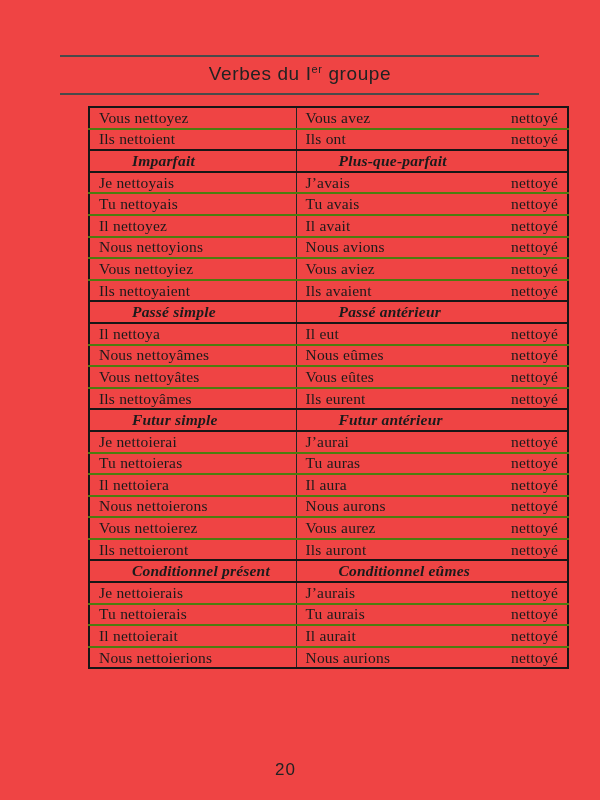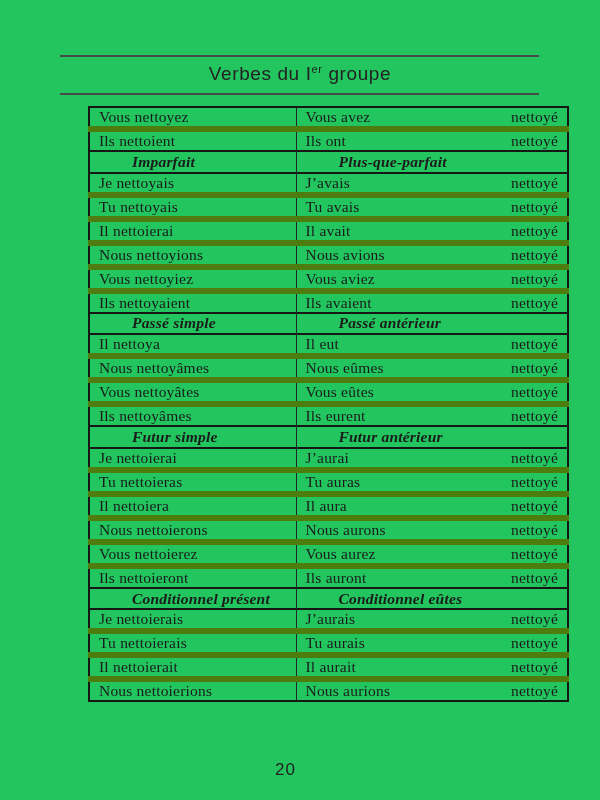--- a/index.html
+++ b/index.html
@@ -3,21 +3,21 @@
 <meta charset="utf-8">
 <style>
   * { margin: 0; padding: 0; box-sizing: border-box; }
   html, body { width: 600px; height: 800px; }
   body { font-family: "Liberation Serif", serif; }
 
   .page {
     position: relative;
     width: 600px;
     height: 800px;
-    background: #22c55e;
+    background: #ef4444;
     color: #1a1a1a;
     overflow: hidden;
   }
 
   .rule {
     position: absolute;
     left: 60px;
     width: 479px;
     height: 2px;
     background: #4a4a4a;
@@ -80,21 +80,21 @@
 
   tr.header-row {
     border-top: 2.5px solid #161616;
     border-bottom: 2.5px solid #161616;
   }
   tr.header-row td {
     font-weight: bold;
     font-style: italic;
     padding-left: 42px;
   }
-  tr.conj-row + tr.conj-row { border-top: 6px solid #4d7c0f; padding-left: 36px; }
+  tr.conj-row + tr.conj-row { border-top: 2px solid #4d7c0f; padding-left: 36px; }
 
   .page-number {
     position: absolute;
     top: 760px;
     left: 0;
     width: 571px;
     text-align: center;
     font-family: "Liberation Sans", sans-serif;
     font-size: 17px;
     letter-spacing: 1px;
@@ -152,21 +152,21 @@
         <tr class="conj-row">
           <td class="left-cell">Tu nettoyais</td>
           <td class="right-cell">
             <div class="right-flex">
               <span class="aux">Tu avais</span>
               <span class="part">nettoyé</span>
             </div>
           </td>
         </tr>
         <tr class="conj-row">
-          <td class="left-cell">Il nettoierai</td>
+          <td class="left-cell">Il nettoyez</td>
           <td class="right-cell">
             <div class="right-flex">
               <span class="aux">Il avait</span>
               <span class="part">nettoyé</span>
             </div>
           </td>
         </tr>
         <tr class="conj-row">
           <td class="left-cell">Nous nettoyions</td>
           <td class="right-cell">
@@ -287,21 +287,21 @@
           <td class="left-cell">Ils nettoieront</td>
           <td class="right-cell">
             <div class="right-flex">
               <span class="aux">Ils auront</span>
               <span class="part">nettoyé</span>
             </div>
           </td>
         </tr>
         <tr class="header-row">
           <td class="left-cell">Conditionnel présent</td>
-          <td class="right-cell">Conditionnel eûtes</td>
+          <td class="right-cell">Conditionnel eûmes</td>
         </tr>
         <tr class="conj-row">
           <td class="left-cell">Je nettoierais</td>
           <td class="right-cell">
             <div class="right-flex">
               <span class="aux">J’aurais</span>
               <span class="part">nettoyé</span>
             </div>
           </td>
         </tr>

